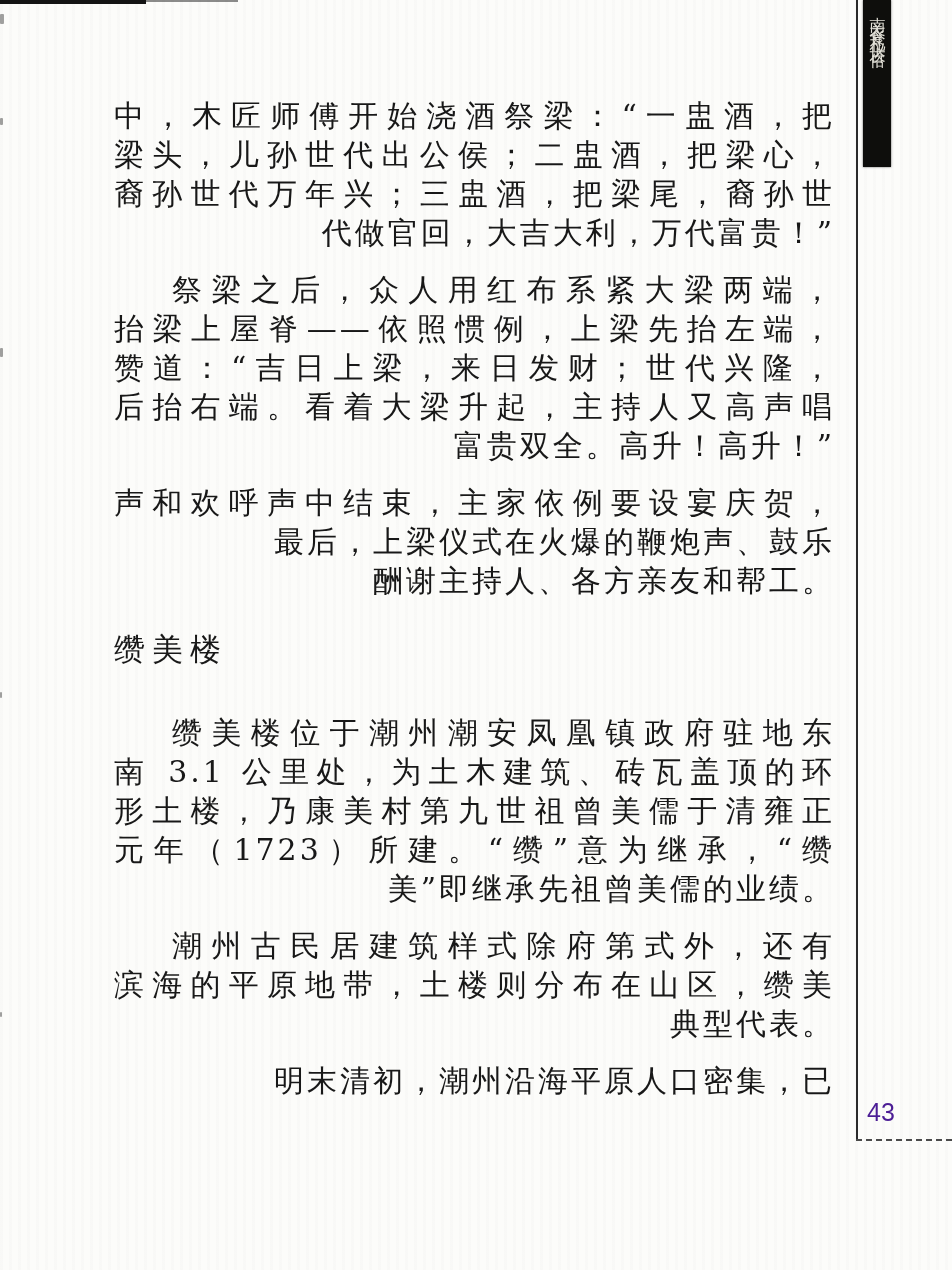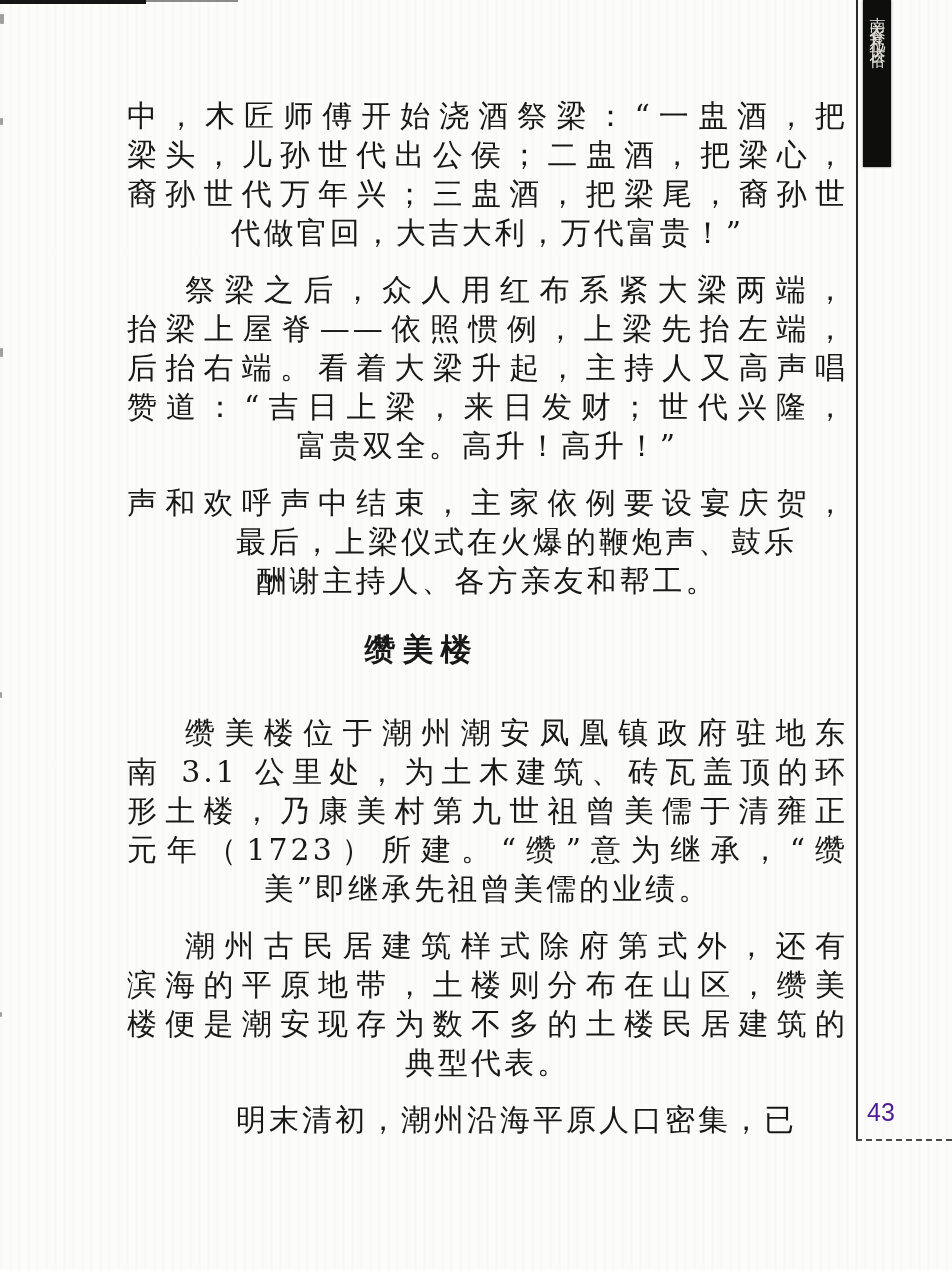--- a/index.html
+++ b/index.html
@@ -23,46 +23,45 @@
       90deg,
       rgba(80,80,90,0.018) 0px, rgba(80,80,90,0.018) 3px,
       rgba(0,0,0,0) 3px, rgba(0,0,0,0) 9px
     );
     pointer-events: none;
   }
 
   
   .text-column {
     position: absolute;
-    left: 127px;
+    left: 114px;
     top: 96px;
     width: 721px;
   }
   .paragraph { margin: 0 0 0 0; padding: 0; }
   .paragraph + .paragraph { margin-top: 18px; }
   .line {
     font-size: 30px;
     line-height: 39px;
     letter-spacing: 3px;
     white-space: nowrap;
-    text-align: center;
+    text-align: right;
   }
   .line.j {
     white-space: normal;
     text-align: justify;
     text-align-last: justify;
   }
   .line.indent { text-indent: 58px; }
 
   .section-heading {
     font-size: 31px;
     line-height: 39px;
-    font-weight: bold;
+    font-weight: normal;
     letter-spacing: 7px;
-    text-align: center;
     margin: 30px 132px 44px 0;
     padding: 0;
   }
 
   
   .artifact-top-bar {
     position: absolute; left: 0; top: 0;
     width: 146px; height: 4px;
     background: #141414;
   }
@@ -142,22 +141,22 @@
   <div class="paragraph">
     <div class="line j">中，木匠师傅开始浇酒祭梁：“一盅酒，把</div>
     <div class="line j">梁头，儿孙世代出公侯；二盅酒，把梁心，</div>
     <div class="line j">裔孙世代万年兴；三盅酒，把梁尾，裔孙世</div>
     <div class="line">代做官回，大吉大利，万代富贵！”</div>
   </div>
 
   <div class="paragraph">
     <div class="line j indent">祭梁之后，众人用红布系紧大梁两端，</div>
     <div class="line j">抬梁上屋脊——依照惯例，上梁先抬左端，</div>
+    <div class="line j">赞道：“吉日上梁，来日发财；世代兴隆，</div>
     <div class="line j">后抬右端。看着大梁升起，主持人又高声唱</div>
-    <div class="line j">赞道：“吉日上梁，来日发财；世代兴隆，</div>
     <div class="line">富贵双全。高升！高升！”</div>
   </div>
 
   <div class="paragraph">
     <div class="line j">声和欢呼声中结束，主家依例要设宴庆贺，</div>
     <div class="line indent">最后，上梁仪式在火爆的鞭炮声、鼓乐</div>
     <div class="line">酬谢主持人、各方亲友和帮工。</div>
   </div>
 
   <h2 class="section-heading">缵美楼</h2>
@@ -166,21 +165,20 @@
     <div class="line j indent">缵美楼位于潮州潮安凤凰镇政府驻地东</div>
     <div class="line j">南 3.1 公里处，为土木建筑、砖瓦盖顶的环</div>
     <div class="line j">形土楼，乃康美村第九世祖曾美儒于清雍正</div>
     <div class="line j">元年（1723）所建。“缵”意为继承，“缵</div>
     <div class="line">美”即继承先祖曾美儒的业绩。</div>
   </div>
 
   <div class="paragraph">
     <div class="line j indent">潮州古民居建筑样式除府第式外，还有</div>
     <div class="line j">滨海的平原地带，土楼则分布在山区，缵美</div>
-    <div class="line j">楼便是潮安现存为数不多的土楼民居建筑的</div>
     <div class="line">典型代表。</div>
   </div>
 
   <div class="paragraph">
     <div class="line indent">明末清初，潮州沿海平原人口密集，已</div>
   </div>
 
 </div>
 
 </body></html>

